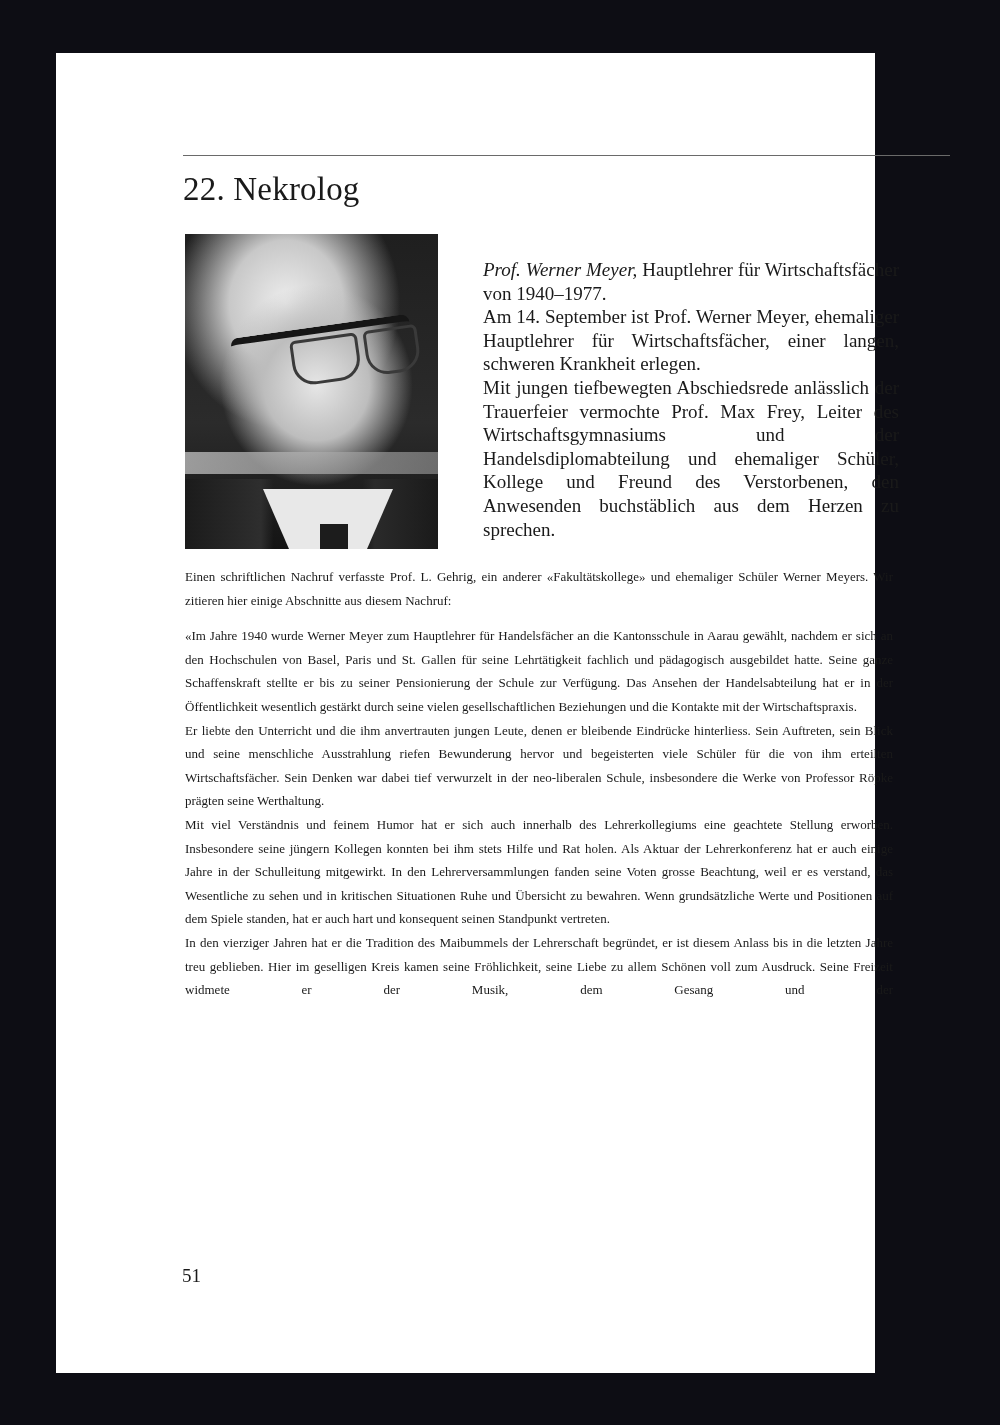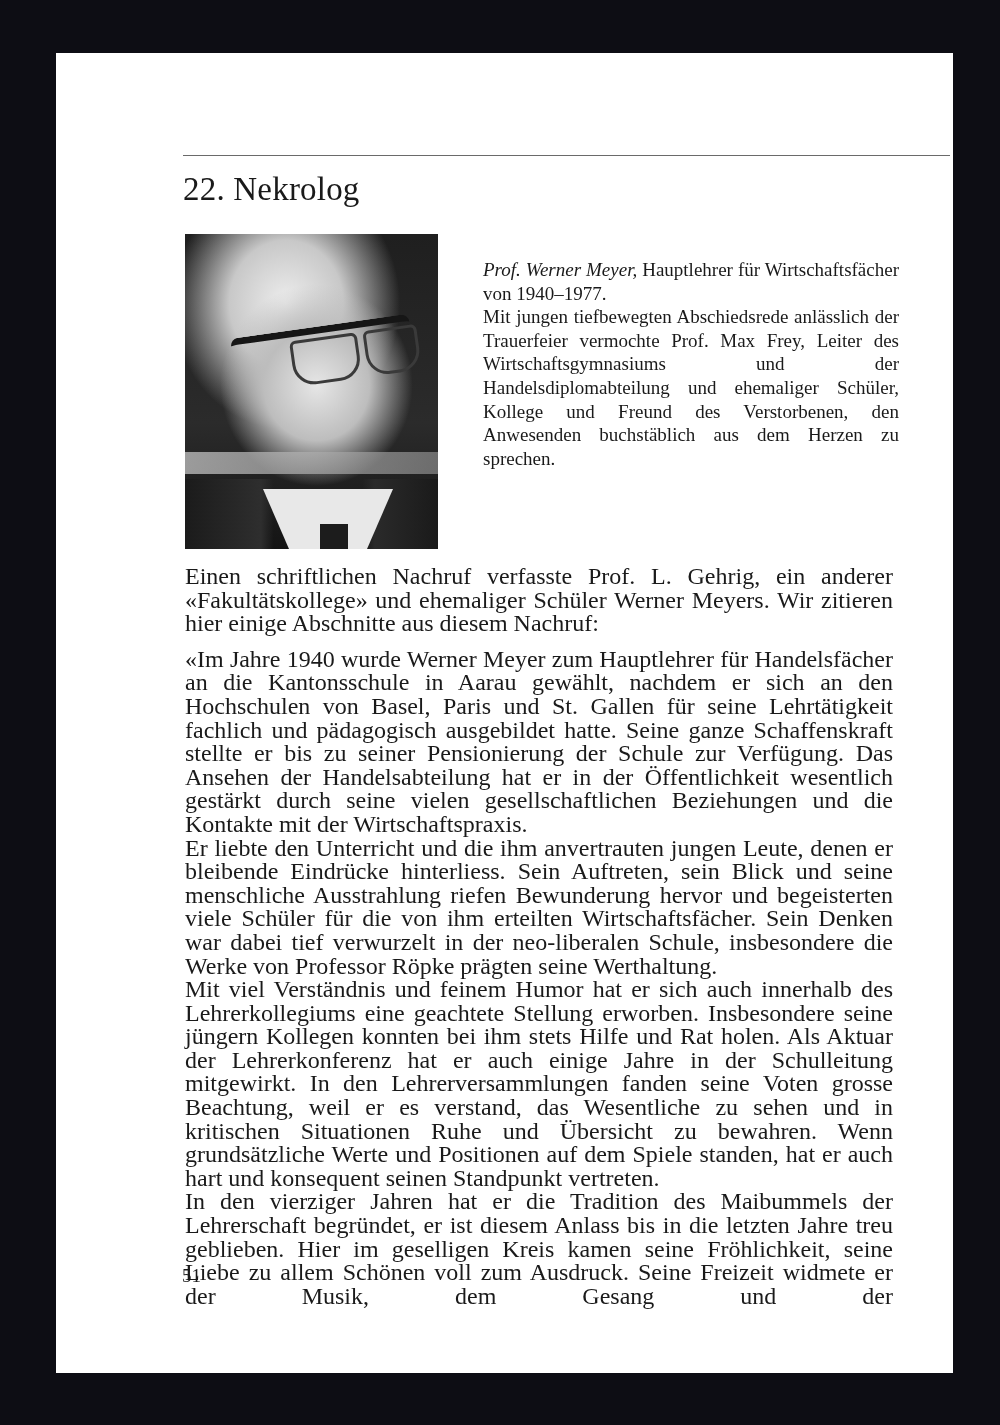--- a/index.html
+++ b/index.html
@@ -7,21 +7,21 @@
       width: 1000px; height: 1425px;
       background: #0d0d14;
       position: relative;
       overflow: hidden;
       font-family: "Liberation Serif", "DejaVu Serif", serif;
       color: #1a1a1a;
     }
     .page {
       position: absolute;
       left: 56px; top: 53px;
-      width: 897px; height: 1320px;
+      width: 819px; height: 1320px;
       background: #ffffff;
     }
     .rule {
       position: absolute;
       left: 127px; top: 102px;
       width: 767px; height: 0;
       border-top: 1px solid #6a6a6a;
     }
     .title {
       position: absolute;
@@ -80,21 +80,21 @@
       line-height: 23.6px;
       text-align: justify;
       hyphens: manual;
     }
     .intro p, .body p { margin: 0; }
     .intro .name { font-style: italic; }
     .body {
       position: absolute;
       left: 129px; top: 512px;
       width: 708px;
-      font-size: 24px;
+      font-size: 13px;
       line-height: 23.6px;
       text-align: justify;
     }
     .body .gap { height: 12px; }
     .body p.para { text-align-last: left; }
     .page-number {
       position: absolute;
       left: 126px; top: 1211px;
       font-size: 19px;
       line-height: 24px;
@@ -113,20 +113,21 @@
       <div class="lens-l"></div>
       <div class="lens-r"></div>
     </div>
     <div class="suit"></div>
     <div class="collar"></div>
     <div class="tie"></div>
   </div>
 
   <div class="intro">
     <p><span class="name">Prof. Werner Meyer,</span><span> Hauptlehrer für Wirtschaftsfächer von 1940–1977.</span></p>
+    <p>Am 14. September ist Prof. Werner Meyer, ehemaliger Hauptlehrer für Wirtschaftsfächer, einer langen, schweren Krankheit erlegen.</p>
     <p>Mit jungen tiefbewegten Abschiedsrede anlässlich der Trauerfeier vermochte Prof. Max Frey, Leiter des Wirtschaftsgymnasiums und der Handelsdiplomabteilung und ehemaliger Schüler, Kollege und Freund des Verstorbenen, den Anwesenden buchstäblich aus dem Herzen zu sprechen.</p>
   </div>
 
   <div class="body">
     <p class="para">Einen schriftlichen Nachruf verfasste Prof. L. Gehrig, ein anderer «Fakultätskollege» und ehemaliger Schüler Werner Meyers. Wir zitieren hier einige Abschnitte aus diesem Nachruf:</p>
     <div class="gap"></div>
     <p class="para">«Im Jahre 1940 wurde Werner Meyer zum Hauptlehrer für Handelsfächer an die Kantonsschule in Aarau gewählt, nachdem er sich an den Hochschulen von Basel, Paris und St. Gallen für seine Lehrtätigkeit fachlich und pädagogisch ausgebildet hatte. Seine ganze Schaffenskraft stellte er bis zu seiner Pensionierung der Schule zur Verfügung. Das Ansehen der Handelsabteilung hat er in der Öffentlichkeit wesentlich gestärkt durch seine vielen gesellschaftlichen Beziehungen und die Kontakte mit der Wirtschaftspraxis.</p>
     <p class="para">Er liebte den Unterricht und die ihm anvertrauten jungen Leute, denen er bleibende Eindrücke hinterliess. Sein Auftreten, sein Blick und seine menschliche Ausstrahlung riefen Bewunderung hervor und begeisterten viele Schüler für die von ihm erteilten Wirtschaftsfächer. Sein Denken war dabei tief verwurzelt in der neo-liberalen Schule, insbesondere die Werke von Professor Röpke prägten seine Werthaltung.</p>
     <p class="para">Mit viel Verständnis und feinem Humor hat er sich auch innerhalb des Lehrerkollegiums eine geachtete Stellung erworben. Insbesondere seine jüngern Kollegen konnten bei ihm stets Hilfe und Rat holen. Als Aktuar der Lehrerkonferenz hat er auch einige Jahre in der Schulleitung mitgewirkt. In den Lehrerversammlungen fanden seine Voten grosse Beachtung, weil er es verstand, das Wesentliche zu sehen und in kritischen Situationen Ruhe und Übersicht zu bewahren. Wenn grundsätzliche Werte und Positionen auf dem Spiele standen, hat er auch hart und konsequent seinen Standpunkt vertreten.</p>
     <p style="text-align-last: justify;">In den vierziger Jahren hat er die Tradition des Maibummels der Lehrerschaft begründet, er ist diesem Anlass bis in die letzten Jahre treu geblieben. Hier im geselligen Kreis kamen seine Fröhlichkeit, seine Liebe zu allem Schönen voll zum Ausdruck. Seine Freizeit widmete er der Musik, dem Gesang und der</p>

